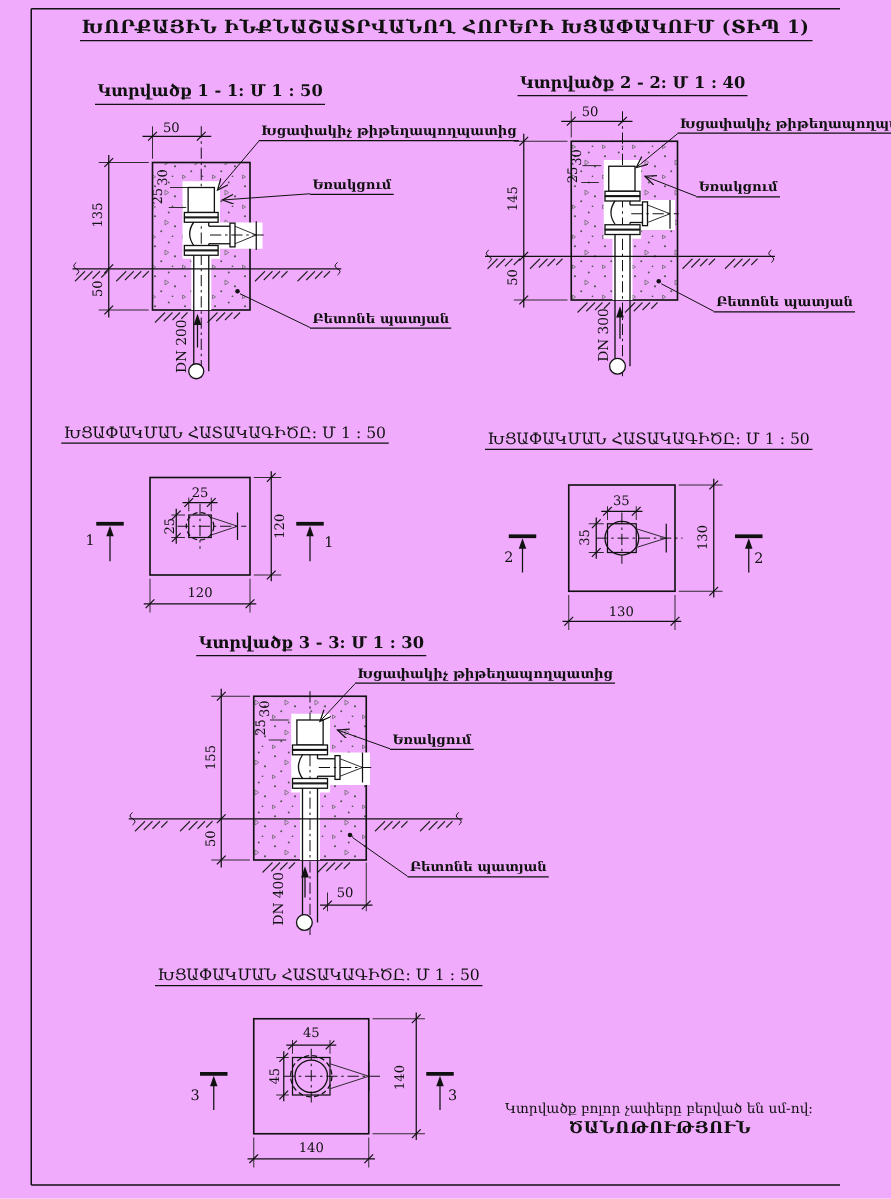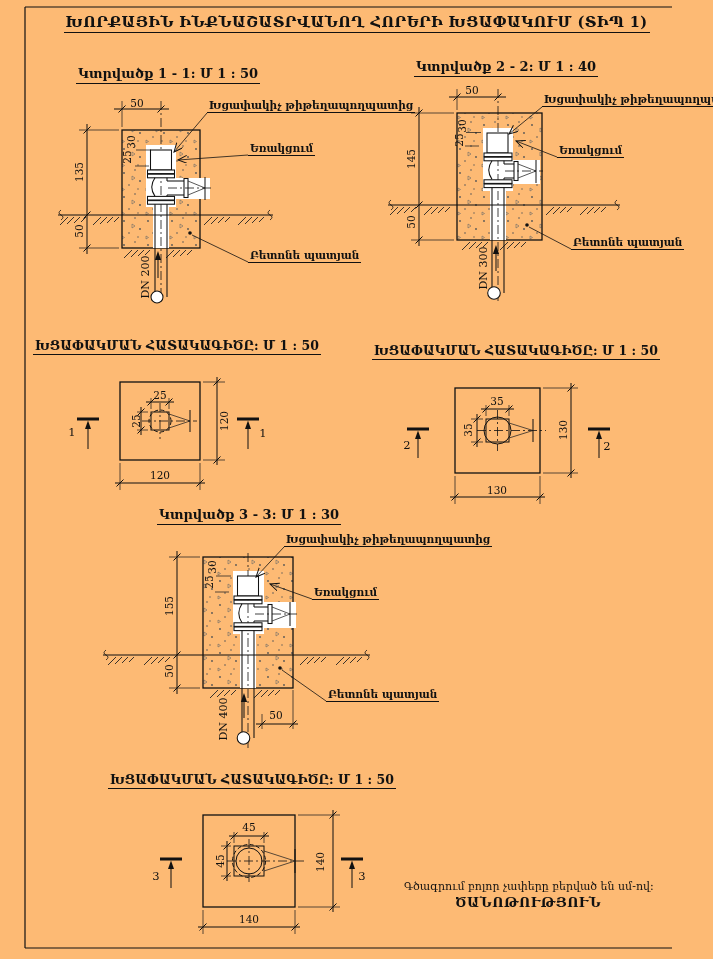--- a/index.html
+++ b/index.html
@@ -1,29 +1,29 @@
 <!DOCTYPE html>
 <html><head>
 <meta charset="utf-8">
 <style>
   html,body{margin:0;padding:0;background:#fff;}
-  .page{position:relative;width:713px;height:959px;background:#fdba74;overflow:hidden;
+  .page{position:relative;width:713px;height:959px;background:#f0abfc;overflow:hidden;
         font-family:"DejaVu Serif","DejaVu Sans",serif;}
   svg.draw{position:absolute;left:0;top:0;}
   .t{position:absolute;color:#111;white-space:nowrap;line-height:1.15;
      font-family:"DejaVu Serif","DejaVu Sans",serif;}
   .u{border-bottom:1.2px solid #111;padding:0 2px 1px 2px;}
   .ctr{transform:translate(-50%,-50%);}
   .rot{transform:translate(-50%,-50%) rotate(-90deg);}
   .dim{font-size:10.5px;}
   .cutnum{font-size:11.5px;}
   .lbl{font-size:10.5px;font-weight:bold;}
   .dn{font-size:11px;}
   .sect-title{font-size:13px;font-weight:bold;}
-  .plan-title{font-size:12.5px;font-weight:bold;}
+  .plan-title{font-size:12.5px;font-weight:normal;margin-left:16px;}
   .page-title{font-size:14.5px;font-weight:bold;letter-spacing:.4px;}
   .note-title{font-size:13px;font-weight:bold;letter-spacing:.5px;}
   .note-text{font-size:11px;}
   
   .ln{stroke:#111;stroke-width:1;fill:none;}
   .th{stroke:#111;stroke-width:1.3;fill:none;}
   .ext{stroke:#222;stroke-width:.75;fill:none;}
   .cl{stroke:#111;stroke-width:.8;stroke-dasharray:9 3 2 3;fill:none;}
   .blk{stroke:#111;stroke-width:1.3;fill:url(#conc);}
   .wm{fill:#fff;stroke:none;}
@@ -431,15 +431,15 @@
 <div class="t cutnum ctr" style="left:607px;top:447px;">2</div>
 
 <div class="t dim ctr" style="left:249px;top:827px;">45</div>
 <div class="t dim rot" style="left:220px;top:861px;">45</div>
 <div class="t dim rot" style="left:320px;top:862px;">140</div>
 <div class="t dim ctr" style="left:249px;top:919px;">140</div>
 <div class="t cutnum ctr" style="left:156px;top:877px;">3</div>
 <div class="t cutnum ctr" style="left:362px;top:877px;">3</div>
 
 <div class="t note-title" style="left:455px;top:896px;">ԾԱՆՈԹՈՒԹՅՈՒՆ</div>
-<div class="t note-text" style="left:404px;top:881px;">Գծագրում բոլոր չափերը բերված են սմ-ով:</div>
+<div class="t note-text" style="left:404px;top:881px;">Կտրվածք բոլոր չափերը բերված են սմ-ով:</div>
 
 </div>
 
 </body></html>

